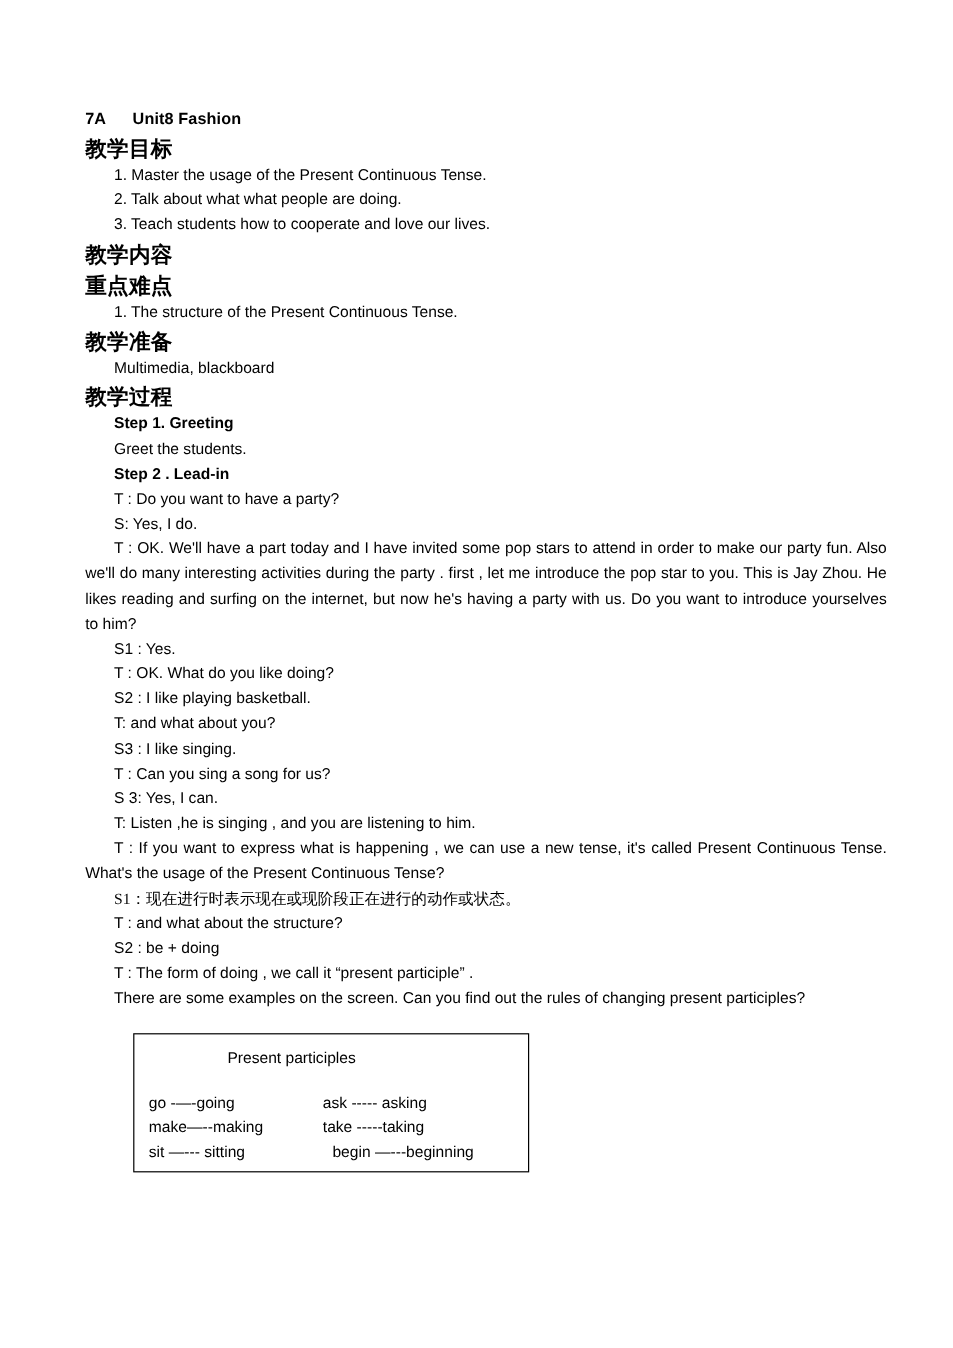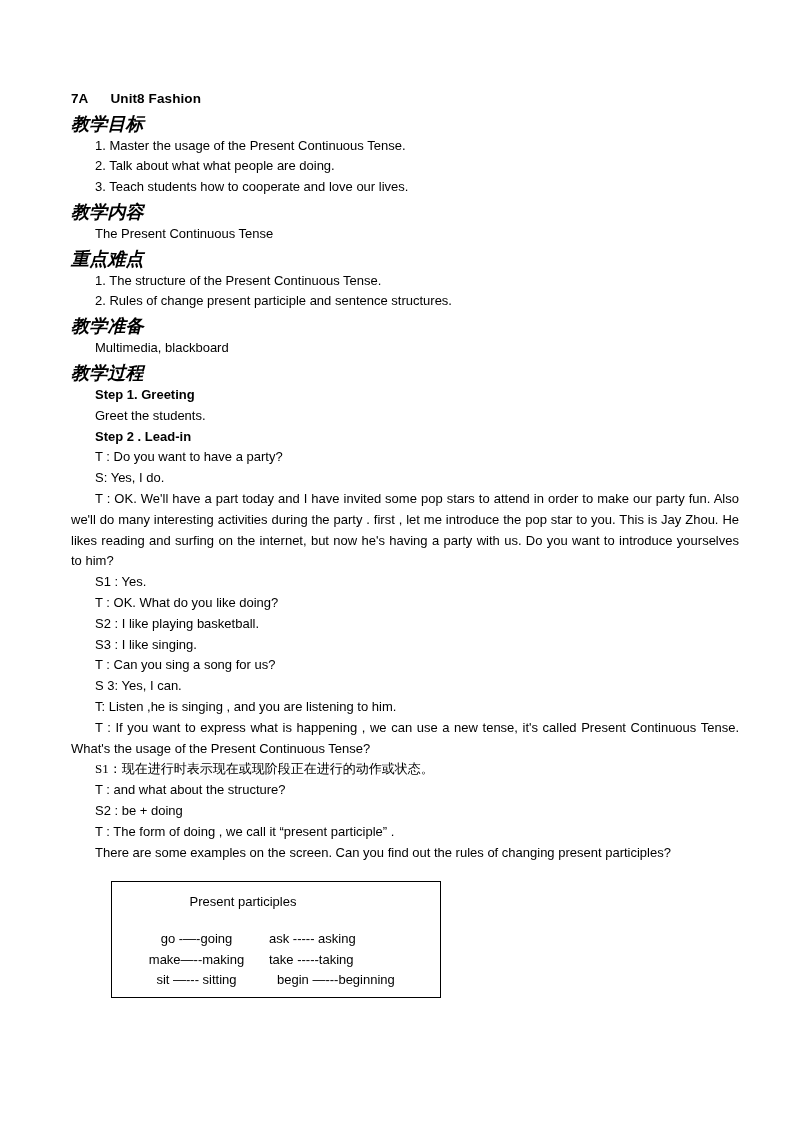--- a/index.html
+++ b/index.html
@@ -39,21 +39,20 @@
     font-weight: bold;
     font-size: 13.5px;
     line-height: 21.5px;
   }
   .cn-heading {
     font-weight: bold;
     font-size: 18px;
     line-height: 24px;
     margin-top: 2px;
     letter-spacing: 0.2px;
-    font-style: italic;
   }
   .body-line {
     font-size: 13px;
     line-height: 20.8px;
     text-indent: 24px;
     text-align: justify;
   }
   .body-line.bold {
     font-weight: bold;
   }
@@ -86,21 +85,20 @@
     padding-left: 12px;
   }
   .pb-row {
     display: flex;
     font-size: 13px;
     line-height: 20.5px;
   }
   .pb-col-a {
     width: 145px;
     flex: 0 0 145px;
-    text-align: center;
   }
   .pb-col-b {
     flex: 1 1 auto;
   }
   .pb-row:last-child .pb-col-b {
     padding-left: 8px;
   }
 </style>
 </head>
 <body>
@@ -110,41 +108,40 @@
   <div class="doc-title">
     <span class="code">7A</span><span>Unit8 Fashion</span>
   </div>
 
   <div class="cn-heading">教学目标</div>
   <div class="body-line">1. Master the usage of the Present Continuous Tense.</div>
   <div class="body-line">2. Talk about what what people are doing.</div>
   <div class="body-line">3. Teach students how to cooperate and love our lives.</div>
 
   <div class="cn-heading">教学内容</div>
-  <div class="body-line">The Present Continuous Tense</div>
 
   <div class="cn-heading">重点难点</div>
   <div class="body-line">1. The structure of the Present Continuous Tense.</div>
-  <div class="body-line">2. Rules of change present participle and sentence structures.</div>
 
   <div class="cn-heading">教学准备</div>
   <div class="body-line">Multimedia, blackboard</div>
 
   <div class="cn-heading">教学过程</div>
 
   <div class="body-line bold">Step 1. Greeting</div>
   <div class="body-line">Greet the students.</div>
   <div class="body-line bold">Step 2 . Lead-in</div>
 
   <div class="body-line">T : Do you want to have a party?</div>
   <div class="body-line">S: Yes, I do.</div>
   <div class="para">T : OK. We'll have a part today and I have invited some pop stars to attend in order to make our party fun. Also we'll do many interesting activities during the party . first , let me introduce the pop star to you. This is Jay Zhou. He likes reading and surfing on the internet, but now he's having a party with us. Do you want to introduce yourselves to him?</div>
   <div class="body-line">S1 : Yes.</div>
   <div class="body-line">T : OK. What do you like doing?</div>
   <div class="body-line">S2 : I like playing basketball.</div>
+  <div class="body-line">T: and what about you?</div>
   <div class="body-line">S3 : I like singing.</div>
   <div class="body-line">T : Can you sing a song for us?</div>
   <div class="body-line">S 3: Yes, I can.</div>
   <div class="body-line">T: Listen ,he is singing , and you are listening to him.</div>
   <div class="para">T : If you want to express what is happening , we can use a new tense, it's called Present Continuous Tense. What's the usage of the Present Continuous Tense?</div>
   <div class="body-line cn-inline">S1：现在进行时表示现在或现阶段正在进行的动作或状态。</div>
   <div class="body-line">T : and what about the structure?</div>
   <div class="body-line">S2 : be + doing</div>
   <div class="body-line">T : The form of doing , we call it “present participle” .</div>
   <div class="body-line">There are some examples on the screen. Can you find out the rules of changing present participles?</div>

